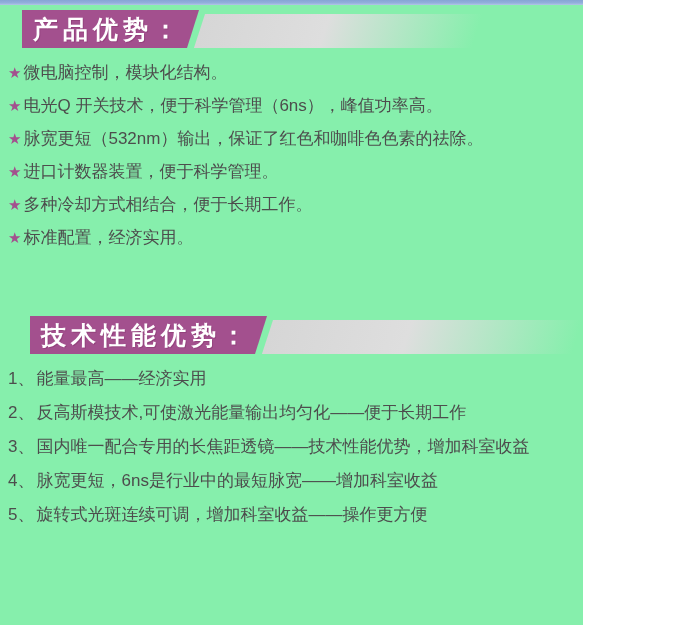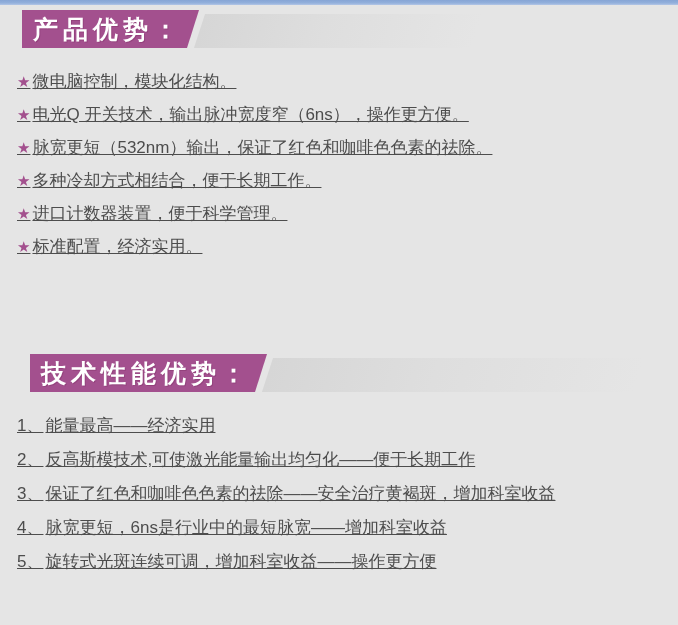--- a/index.html
+++ b/index.html
@@ -4,23 +4,23 @@
 <style>
   html, body {
     margin: 0;
     padding: 0;
     background: #ffffff;
     width: 678px;
     font-family: "Liberation Sans", sans-serif;
   }
   .page {
     position: relative;
-    width: 678px;
+    width: 583px;
     height: 625px;
-    background: #e5e5e5;
+    background: #86efac;
     overflow: hidden;
   }
   .top-bar {
     width: 100%;
     height: 5px;
     background: linear-gradient(to bottom, #86a5d5 0%, #93b0dc 60%, #b3c6e6 100%);
   }
   .ribbon {
     display: flex;
     align-items: flex-start;
@@ -45,28 +45,27 @@
     margin-top: 4px;
     margin-left: 6px;
     height: 34px;
     transform: skewX(-18deg);
     transform-origin: top left;
     background: linear-gradient(to right, #d6d6d6 0%, #dedede 45%, rgba(255,255,255,0) 100%);
   }
   .slash-1 { width: 278px; }
   .slash-2 { width: 372px; }
   .ribbon-1 { margin-top: 5px; }
-  .ribbon-2 { margin-top: 91px; padding-left: 8px; }
+  .ribbon-2 { margin-top: 62px; padding-left: 8px; }
   ul.plain {
     list-style: none;
-    margin: 17px;
+    margin: 8px;
     padding: 0;
     color: #4d4d4d;
     font-size: 17px;
-    text-decoration: underline;
   }
   .list-1 {
     margin-top: 14px;
     padding-left: 25px;
   }
   .list-1 li { line-height: 33px; }
   .list-2 {
     margin-top: 15px;
     padding-left: 22px;
   }
@@ -91,33 +90,33 @@
       <div class="ribbon-slash slash-1"></div>
     </div>
 
     <ul class="plain list-1">
 
         <li>
           <span class="star">★</span><span>微电脑控制，模块化结构。</span>
         </li>
 
         <li>
-          <span class="star">★</span><span>电光Q 开关技术，输出脉冲宽度窄（6ns），操作更方便。</span>
+          <span class="star">★</span><span>电光Q 开关技术，便于科学管理（6ns），峰值功率高。</span>
         </li>
 
         <li>
           <span class="star">★</span><span>脉宽更短（532nm）输出，保证了红色和咖啡色色素的祛除。</span>
         </li>
 
         <li>
-          <span class="star">★</span><span>多种冷却方式相结合，便于长期工作。</span>
+          <span class="star">★</span><span>进口计数器装置，便于科学管理。</span>
         </li>
 
         <li>
-          <span class="star">★</span><span>进口计数器装置，便于科学管理。</span>
+          <span class="star">★</span><span>多种冷却方式相结合，便于长期工作。</span>
         </li>
 
         <li>
           <span class="star">★</span><span>标准配置，经济实用。</span>
         </li>
       </ul>
   </div>
 
   <div>
     <div class="ribbon ribbon-2">
@@ -129,21 +128,21 @@
 
         <li>
           <span class="num">1、</span><span>能量最高——经济实用</span>
         </li>
 
         <li>
           <span class="num">2、</span><span>反高斯模技术,可使激光能量输出均匀化——便于长期工作</span>
         </li>
 
         <li>
-          <span class="num">3、</span><span>保证了红色和咖啡色色素的祛除——安全治疗黄褐斑，增加科室收益</span>
+          <span class="num">3、</span><span>国内唯一配合专用的长焦距透镜——技术性能优势，增加科室收益</span>
         </li>
 
         <li>
           <span class="num">4、</span><span>脉宽更短，6ns是行业中的最短脉宽——增加科室收益</span>
         </li>
 
         <li>
           <span class="num">5、</span><span>旋转式光斑连续可调，增加科室收益——操作更方便</span>
         </li>
       </ul>

